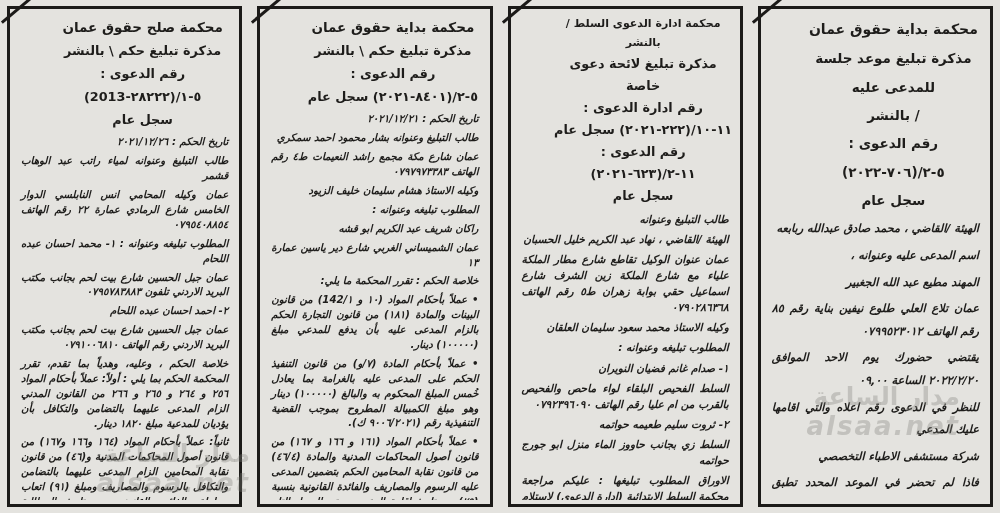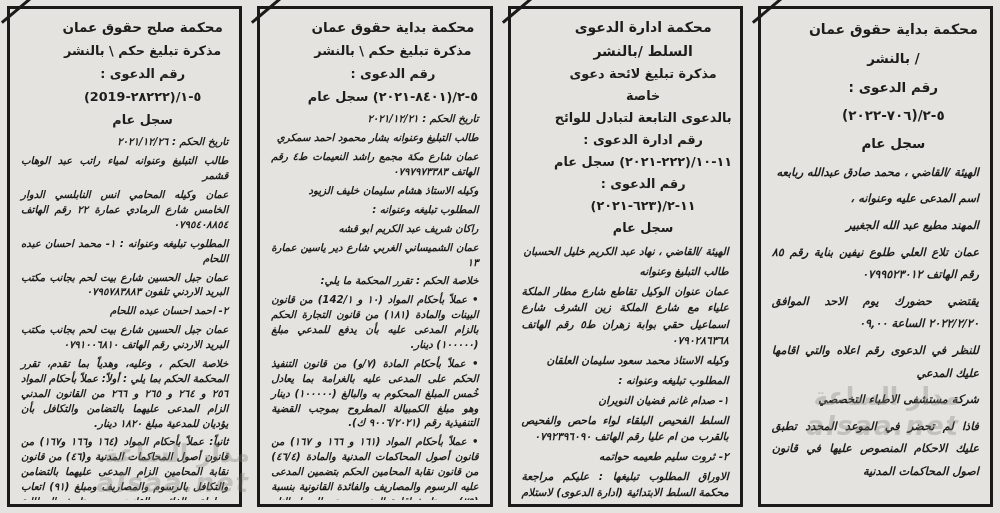--- a/index.html
+++ b/index.html
@@ -49,21 +49,21 @@
   .n-body { text-align: justify; }
   .p { margin: 4px; font-style: italic; }
 
   
   .n0 .n-head { font-size: 13.5px; line-height: 2.1; }
   .n0 .t1 { font-size: 14px; }
   .n0 .n-body { font-size: 11.3px; line-height: 2.0; }
 
   
   .n1 .n-head { font-size: 12.8px; line-height: 1.72; }
-  .n1 .t1 { font-size: 14px; }
+  .n1 .t1 { font-size: 11px; }
   .n1 .n-body { font-size: 10.6px; line-height: 1.52; }
 
   
   .n2 .n-head, .n3 .n-head { font-size: 12.8px; line-height: 1.8; }
   .n2 .t1, .n3 .t1 { font-size: 13.5px; }
   .n2 .n-body, .n3 .n-body { font-size: 10.2px; line-height: 1.46; }
 
   .watermark {
     position: absolute;
     text-align: right;
@@ -81,20 +81,21 @@
 
 <div class="sheet">
 
   <div class="notices">
 
     <section class="notice n0">
       <div class="corner"></div>
       <div class="clip">
         <header class="n-head">
           <div class="hl t1">محكمة بداية حقوق عمان</div>
+          <div class="hl">مذكرة تبليغ موعد جلسة للمدعى عليه</div>
           <div class="hl">/ بالنشر</div>
           <div class="hl">رقم الدعوى : ٥-٢/(٧٠٦-٢٠٢٢)</div>
           <div class="hl">سجل عام</div>
         </header>
         <div class="n-body">
           <p class="p">الهيئة /القاضي ، محمد صادق عبدالله ربابعه</p>
           <p class="p">اسم المدعى عليه وعنوانه ،</p>
           <p class="p">المهند مطيع عبد الله الجغبير</p>
           <p class="p">عمان تلاع العلي طلوع نيفين بناية رقم ٨٥ رقم الهاتف ٠٧٩٩٥٢٣٠١٢</p>
           <p class="p">يقتضي حضورك يوم الاحد الموافق ٢٠٢٢/٢/٢٠ الساعة ٠٩,٠٠</p>
@@ -105,34 +106,34 @@
         </div>
       </div>
     </section>
 
     <section class="notice n1">
       <div class="corner"></div>
       <div class="clip">
         <header class="n-head">
           <div class="hl t1">محكمة ادارة الدعوى السلط /بالنشر</div>
           <div class="hl">مذكرة تبليغ لائحة دعوى خاصة</div>
-          <div class="hl">بالدعوى التابعة لتبادل للوائح</div>
           <div class="hl">رقم ادارة الدعوى : ١١-١٠/(٢٢٢-٢٠٢١) سجل عام</div>
           <div class="hl">رقم الدعوى : ١١-٢/(٦٢٣-٢٠٢١)</div>
           <div class="hl">سجل عام</div>
         </header>
         <div class="n-body">
+          <p class="p">طالب التبليغ وعنوانه</p>
           <p class="p">الهيئة /القاضي ، نهاد عبد الكريم خليل الحسبان</p>
-          <p class="p">طالب التبليغ وعنوانه</p>
           <p class="p">عمان عنوان الوكيل تقاطع شارع مطار الملكة علياء مع شارع الملكة زين الشرف شارع اسماعيل حقي بوابة زهران ط٥ رقم الهاتف ٠٧٩٠٢٨٦٣٦٨</p>
           <p class="p">وكيله الاستاذ محمد سعود سليمان العلقان</p>
           <p class="p">المطلوب تبليغه وعنوانه :</p>
           <p class="p">١- صدام غانم فضيان النويران</p>
           <p class="p">السلط الفحيص البلقاء لواء ماحص والفحيص بالقرب من ام عليا رقم الهاتف ٠٧٩٢٣٩٦٠٩٠</p>
           <p class="p">٢- ثروت سليم طعيمه حواتمه</p>
+          <p class="p">السلط زي بجانب حاووز الماء منزل ابو جورج حواتمه</p>
           <p class="p">الاوراق المطلوب تبليغها : عليكم مراجعة محكمة السلط الابتدائية (ادارة الدعوى) لاستلام لائحة دعوى ومرفقاتها</p>
         </div>
       </div>
     </section>
 
     <section class="notice n2">
       <div class="corner"></div>
       <div class="clip">
         <header class="n-head">
           <div class="hl t1">محكمة بداية حقوق عمان</div>
@@ -155,21 +156,21 @@
         </div>
       </div>
     </section>
 
     <section class="notice n3">
       <div class="corner"></div>
       <div class="clip">
         <header class="n-head">
           <div class="hl t1">محكمة صلح حقوق عمان</div>
           <div class="hl">مذكرة تبليغ حكم \ بالنشر</div>
-          <div class="hl">رقم الدعوى : ٥-١/(٢٨٢٢٢-2019)</div>
+          <div class="hl">رقم الدعوى : ٥-١/(٢٨٢٢٢-2013)</div>
           <div class="hl">سجل عام</div>
         </header>
         <div class="n-body">
           <p class="p">تاريخ الحكم : ٢٠٢١/١٢/٢٦</p>
           <p class="p">طالب التبليغ وعنوانه لمياء راتب عبد الوهاب قشمر</p>
           <p class="p">عمان وكيله المحامي انس النابلسي الدوار الخامس شارع الرمادي عمارة ٢٢ رقم الهاتف ٠٧٩٥٤٠٨٨٥٤</p>
           <p class="p">المطلوب تبليغه وعنوانه : ١- محمد احسان عبده اللحام</p>
           <p class="p">عمان جبل الحسين شارع بيت لحم بجانب مكتب البريد الاردني تلفون ٠٧٩٥٧٨٣٨٨٣</p>
           <p class="p">٢- احمد احسان عبده اللحام</p>
           <p class="p">عمان جبل الحسين شارع بيت لحم بجانب مكتب البريد الاردني رقم الهاتف ٠٧٩١٠٠٦٨١٠</p>

